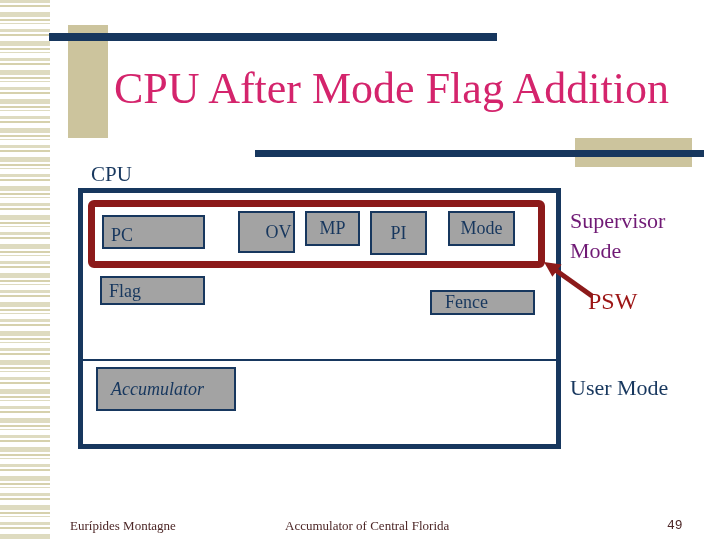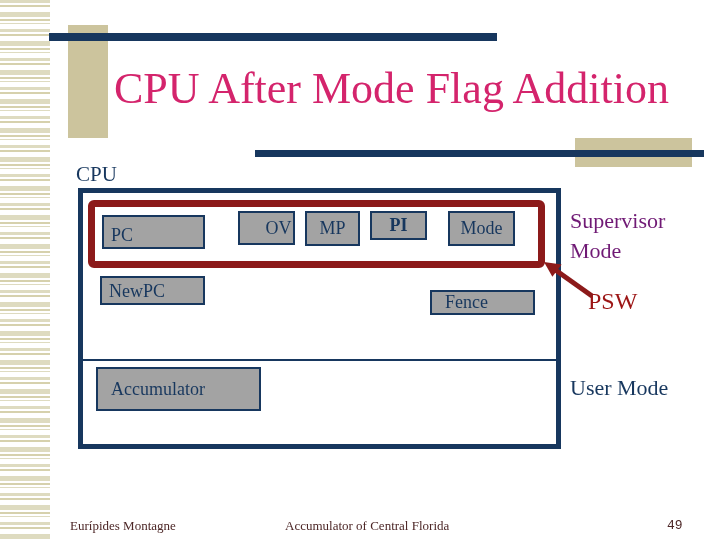--- a/index.html
+++ b/index.html
@@ -30,47 +30,47 @@
   .tan-block-1{left:68px;top:25px;width:40px;height:113px;background:#ccc49d;}
   .tan-block-2{left:575px;top:138px;width:117px;height:29px;background:#ccc49d;}
   .bar-1{left:49px;top:33px;width:448px;height:8px;background:#17375e;}
   .bar-2{left:255px;top:150px;width:449px;height:7px;background:#17375e;}
 
   .title{
     left:114px;top:64px;width:560px;
     font-size:44px;line-height:50px;color:#d4246c;white-space:nowrap;
   }
 
-  .cpu-label{left:76px;top:162px;font-size:21px;color:#17375e;}
+  .cpu-label{left:91px;top:162px;font-size:21px;color:#17375e;}
 
   .cpu-box{
     left:78px;top:188px;width:473px;height:251px;
     border:5px solid #17375e;background:transparent;
   }
   .mode-row{
     left:88px;top:200px;width:443px;height:54px;
     border:7px solid #8c1a1a;border-radius:6px;background:transparent;
   }
   .reg{
     border:2px solid #17375e;color:#17375e;font-size:18px;
     display:flex;align-items:center;justify-content:center;
     background:#a3a3a3;box-sizing:border-box;
   }
   .reg.bl{justify-content:flex-start;align-items:flex-end;padding:0 0 1px 7px;}
   .reg.ml{justify-content:flex-start;padding-left:13px;}
 
   .pc-box{left:102px;top:215px;width:103px;height:34px;}
-  .ov-box{left:238px;top:211px;width:57px;height:34px;padding-left:24px;}
+  .ov-box{left:238px;top:211px;width:57px;height:42px;padding-left:24px;}
   .mp-box{left:305px;top:211px;width:55px;height:35px;}
-  .pi-box{left:370px;top:211px;width:57px;height:29px;font-weight:bold;}
+  .pi-box{left:370px;top:211px;width:57px;height:44px;}
   .mode-box{left:448px;top:211px;width:67px;height:35px;}
   .newpc-box{left:100px;top:276px;width:105px;height:29px;}
   .fence-box{left:430px;top:290px;width:105px;height:25px;}
   .divider{left:83px;top:359px;width:473px;height:2px;background:#17375e;}
-  .acc-box{left:96px;top:367px;width:165px;height:44px;}
+  .acc-box{left:96px;top:367px;width:140px;height:44px;font-style:italic;}
 
   .supervisor{left:570px;top:206px;width:118px;font-size:22px;line-height:30px;color:#701a75;}
   .psw{left:588px;top:288px;font-size:24px;color:#9c1515;}
   .user-mode{left:570px;top:375px;width:140px;font-size:22px;color:#17375e;white-space:nowrap;}
 
   .arrow-svg{left:536px;top:254px;width:64px;height:48px;}
 
   .footer{font-size:13px;color:#4c2626;top:518px;}
   .footer.author{left:70px;}
   .footer.institution{left:285px;}
@@ -90,21 +90,21 @@
 <div class="abs cpu-label">CPU</div>
 <div class="abs cpu-box"></div>
 <div class="abs mode-row"></div>
 
 <div class="abs reg bl pc-box">PC</div>
 <div class="abs reg ov-box">OV</div>
 <div class="abs reg mp-box">MP</div>
 <div class="abs reg pi-box">PI</div>
 <div class="abs reg mode-box">Mode</div>
 
-<div class="abs reg bl newpc-box">NewPC</div>
+<div class="abs reg bl newpc-box">Flag</div>
 <div class="abs reg ml fence-box">Fence</div>
 
 <div class="abs divider"></div>
 <div class="abs reg ml acc-box">Accumulator</div>
 
 <div class="abs supervisor">Supervisor Mode</div>
 <div class="abs psw">PSW</div>
 <div class="abs user-mode">User Mode</div>
 
 <svg class="abs arrow-svg" viewBox="0 0 64 48">

